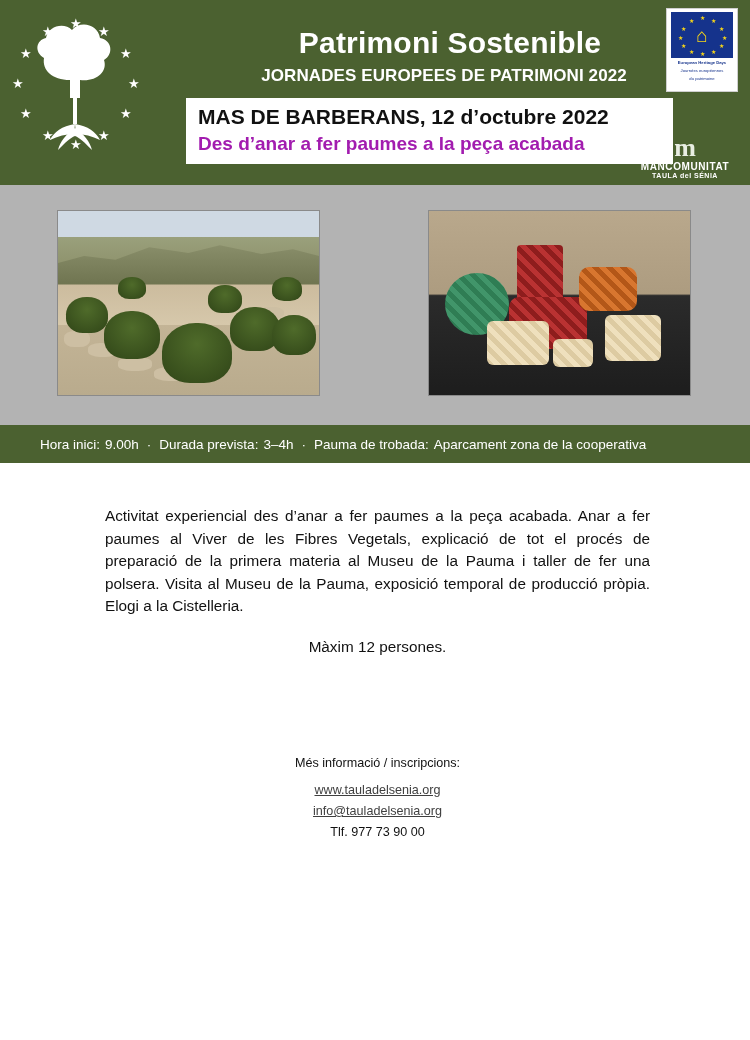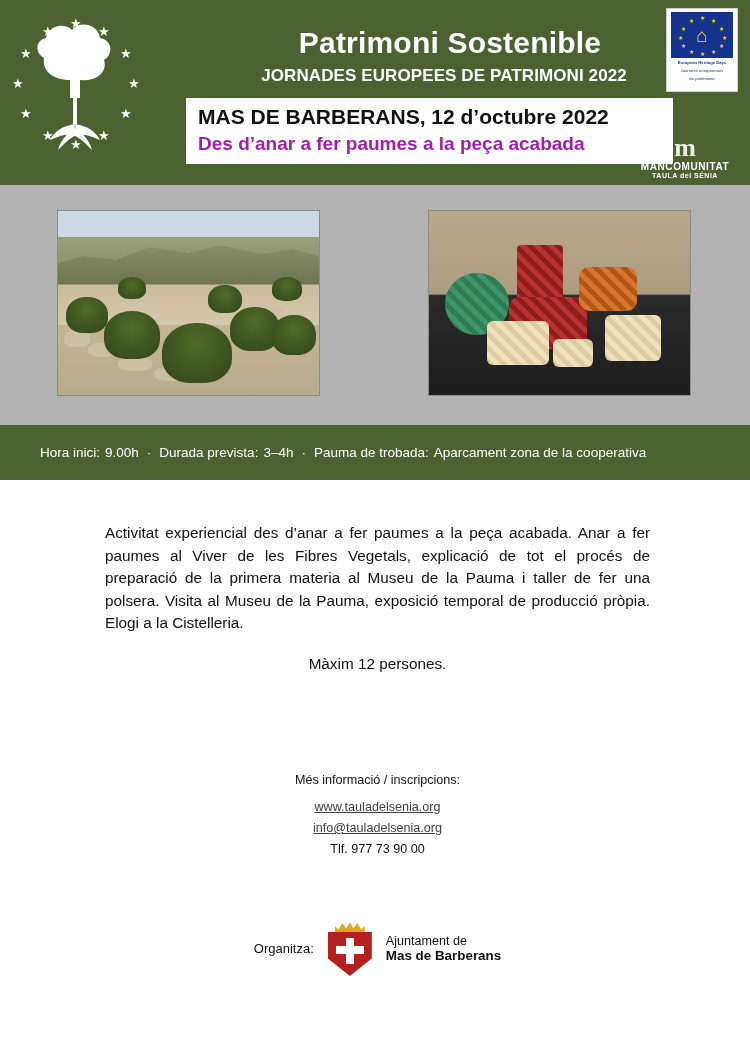--- a/index.html
+++ b/index.html
@@ -175,21 +175,21 @@
     border-radius: 4px;
   }
   .wv-green { background: repeating-linear-gradient(45deg, #2f7d54 0 5px, #41956a 5px 10px); }
   .wv-red { background: repeating-linear-gradient(45deg, #8e1d1d 0 5px, #b93232 5px 10px); }
   .wv-orange { background: repeating-linear-gradient(45deg, #b35718 0 5px, #d8762f 5px 10px); }
   .wv-cream { background: repeating-linear-gradient(45deg, #ddcba2 0 5px, #efe0bd 5px 10px); }
 
   
   .info-bar {
     background: #4b6130;
-    height: 55px;
+    height: 38px;
     color: #ffffff;
     font-size: 13.5px;
     display: flex;
     align-items: center;
     padding-left: 40px;
     box-sizing: border-box;
   }
   .info-bar b { font-weight: normal; }
   .info-sep { padding: 0 8px; }
 
@@ -389,26 +389,13 @@
   <p class="para">Activitat experiencial des d’anar a fer paumes a la peça acabada. Anar a fer paumes al Viver de les Fibres Vegetals, explicació de tot el procés de preparació de la primera materia al Museu de la Pauma i taller de fer una polsera. Visita al Museu de la Pauma, exposició temporal de producció pròpia. Elogi a la Cistelleria.</p>
   <p class="para para-max">Màxim 12 persones.</p>
 
   <div class="contact">
     <div class="contact-title">Més informació / inscripcions:</div>
     <div><a href="#">www.tauladelsenia.org</a></div>
     <div><a href="#">info@tauladelsenia.org</a></div>
     <div>Tlf. 977 73 90 00</div>
   </div>
 
-  <div class="organizer">
-    <div class="org-label">Organitza:</div>
-    <div class="shield">
-      <div class="crown"></div>
-      <div class="shield-body"></div>
-      <div class="shield-cross-v"></div>
-      <div class="shield-cross-h"></div>
-    </div>
-    <div>
-      <div class="org-name1">Ajuntament de</div>
-      <div class="org-name2">Mas de Barberans</div>
-    </div>
-  </div>
 </div>
 
 </body></html>

